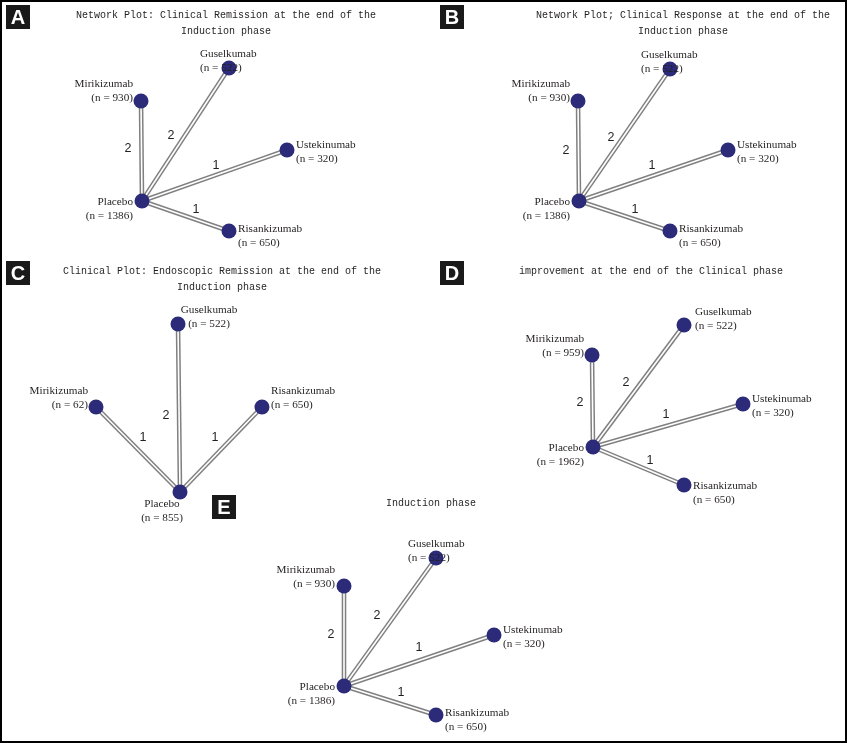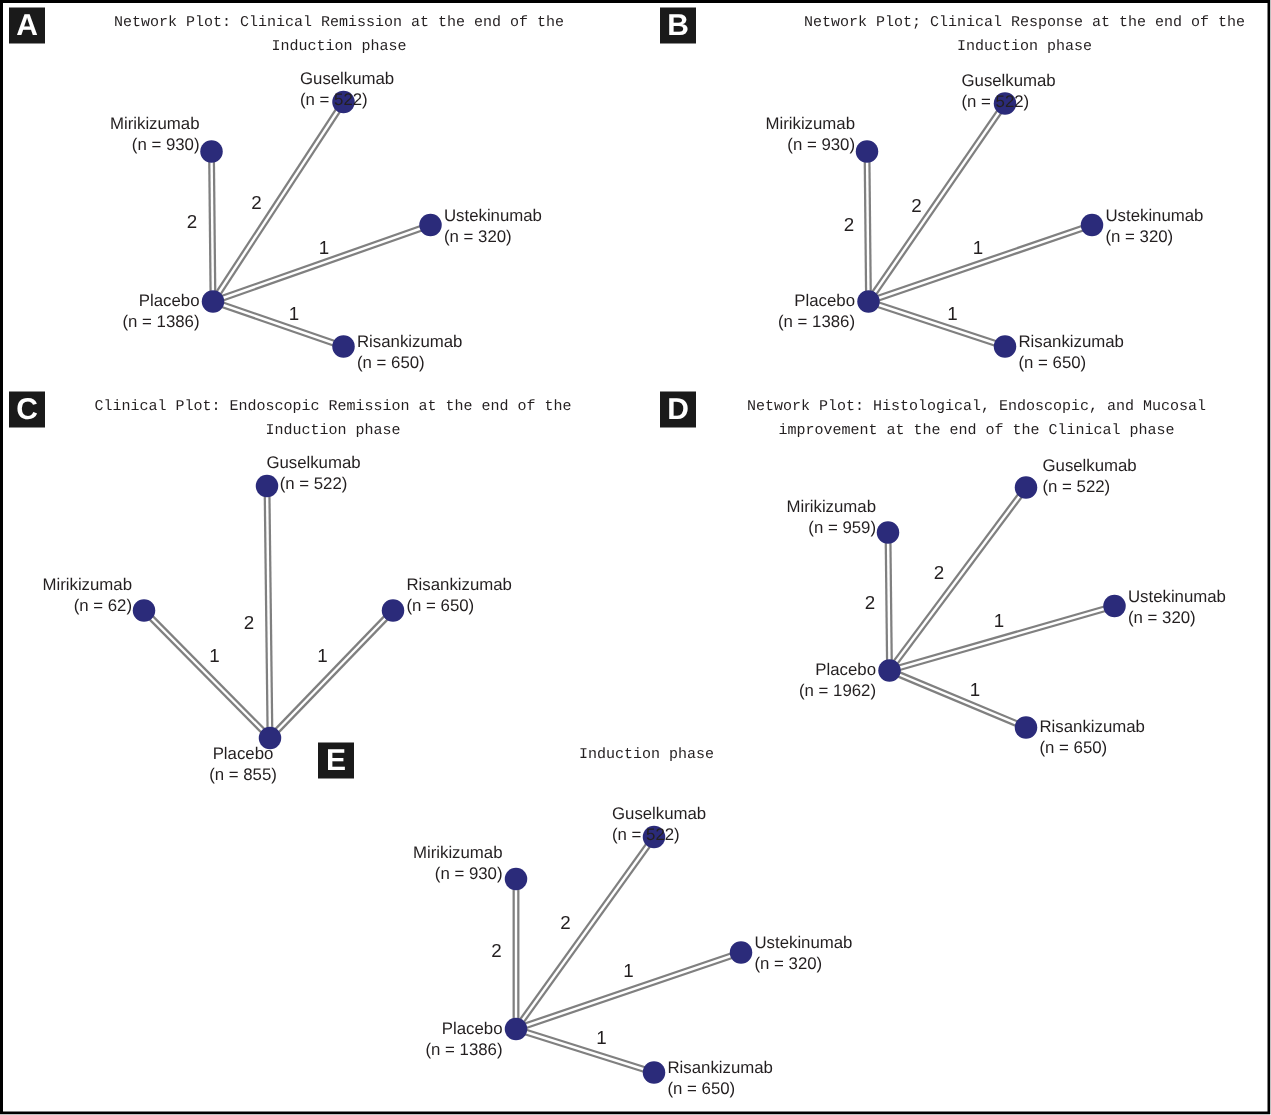--- a/index.html
+++ b/index.html
@@ -43,21 +43,21 @@
     z-index: 5;
   }
   .net-svg {
     position: absolute;
     left: 0;
     top: 0;
     z-index: 2;
   }
   .node-label {
     position: absolute;
-    font-family: Liberation Sans, sans-serif;
+    font-family: Liberation Serif, serif;
     font-size: 11.2px;
     color: #231f20;
     line-height: 14px;
     white-space: nowrap;
     z-index: 4;
   }
   .node-label.anchor-end  { transform: translate(-100%, 0); }
   .node-label.anchor-mid  { transform: translate(-50%, 0); }
   .edge-weight {
     position: absolute;
@@ -189,21 +189,20 @@
   </div>
   <div class="panel-title" id="ttl-B" style="left: 498px; top: 6px; width: 366px;">
     <div>Network Plot; Clinical Response at the end of the</div>
     <div>Induction phase</div>
   </div>
   <div class="panel-title" id="ttl-C" style="left: 24px; top: 262px; width: 392px;">
     <div>Clinical Plot: Endoscopic Remission at the end of the</div>
     <div>Induction phase</div>
   </div>
   <div class="panel-title" id="ttl-D" style="left: 462px; top: 262px; width: 374px;">
-    <div>Network Plot: Histological, Endoscopic, and Mucosal</div>
     <div>improvement at the end of the Clinical phase</div>
   </div>
   <div class="panel-title" id="ttl-E" style="left: 238px; top: 494px; width: 382px;">
     <div>Induction phase</div>
   </div>
 
   <div id="overlay">
       <div class="node-label anchor-end" style="left: 131px; top: 192px; text-align: right;">
         <div>Placebo</div>
         <div>(n = 1386)</div>

